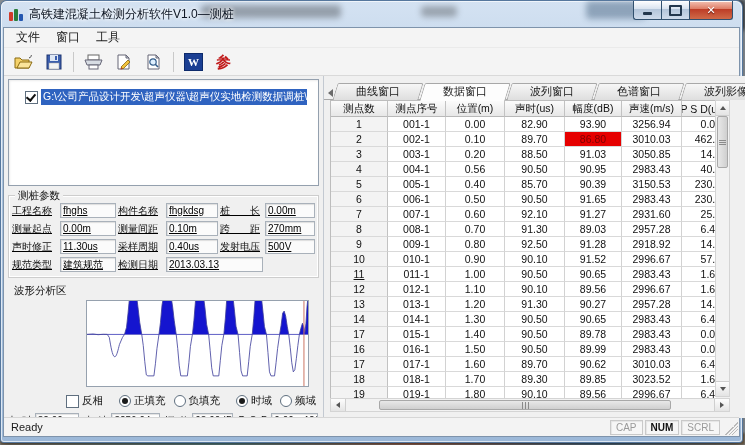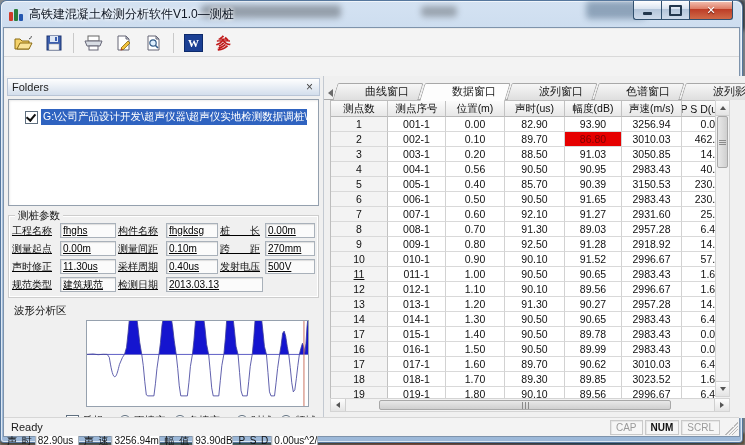--- a/index.html
+++ b/index.html
@@ -94,21 +94,21 @@
   .r-label{margin-right:2px;letter-spacing:1px;}
   .r-value{height:13px;background:#fff;border:1px solid #a9b1ba;box-shadow:inset 1px 1px 1px rgba(0,0,0,.12);
      padding:0 2px;display:flex;align-items:center;overflow:hidden;margin-right:5px;}
 
   
   .right-panel{flex:1;position:relative;background:#f0f0f0;}
   .tabbar{position:relative;display:flex;align-items:flex-end;height:24px;padding:0 20px 0 4px;}
   .tabbar::after{content:"";position:absolute;left:0;right:0;bottom:0;height:1px;background:#a8a8a8;}
   .tab-scroll-left{align-self:flex-end;margin:0 2px 3px 0;width:0;height:0;
      border-top:4px solid transparent;border-bottom:4px solid transparent;border-right:5px solid #6a6a6a;}
-  .tab{position:relative;height:17px;min-width:62px;padding:0 12px;display:flex;align-items:center;justify-content:flex-end;
+  .tab{position:relative;height:17px;min-width:62px;padding:0 12px;display:flex;align-items:center;justify-content:center;
      font-size:11px;color:#1a1a1a;z-index:1;}
   .tab::before{content:"";position:absolute;inset:0;transform:skewX(-17deg);
      background:linear-gradient(#f6f6f6,#dedede);border:1px solid #a8a8a8;border-bottom:none;border-radius:2px 2px 0 0;}
   .tab.active{z-index:3;}
   .tab.active::before{background:#fdfdfd;bottom:-1px;}
   .tab span{position:relative;z-index:1;}
 
   .table-zone{position:absolute;top:24px;left:6px;right:0;bottom:2px;background:#f0f0f0;}
   .grid{position:absolute;left:0;top:0;width:385px;height:297px;overflow:hidden;border-left:1px solid #bdbdbd;border-top:1px solid #bdbdbd;background:#fff;}
   .trow{display:flex;height:15px;}
@@ -174,20 +174,25 @@
       <div class="wbtn max">
           <span class="glyph-max"></span>
         </div>
       <div class="wbtn close">
           <span class="glyph-close">✕</span>
         </div>
     </div>
   </div>
 
   <div class="window-body">
+    <div class="menubar" id="menubar">
+        <span class="menu-item">文件</span>
+        <span class="menu-item">窗口</span>
+        <span class="menu-item">工具</span>
+      </div>
 
     <div class="toolbar">
       <div class="tbtn">
         <svg width="19" height="16" viewBox="0 0 19 16">
           <path d="M1 14 L1 4 L6 4 L8 6 L15 6 L15 14 Z" fill="#f5d26a" stroke="#8a6a10" stroke-width="1"></path>
           <path d="M3 14 L6 8 L18 8 L15 14 Z" fill="#fae49a" stroke="#8a6a10" stroke-width="1"></path>
           <path d="M15 4 C17 3 18 2 17 1" fill="none" stroke="#444" stroke-width="1"></path>
         </svg>
       </div>
       <div class="tbtn">
@@ -227,24 +232,20 @@
         <span class="word-badge">W</span>
       </div>
       <div class="tbtn">
         <span class="param-glyph">参</span>
       </div>
     </div>
 
     <div class="client">
 
       <div class="left-panel">
-        <div class="folders-caption">
-          <span>Folders</span>
-          <span class="pane-close">×</span>
-        </div>
         <div class="folders-list">
           <div class="folder-item">
             <span class="cbx checked"></span>
             <span class="folder-path" id="folder-path" style="background: rgb(47, 99, 192);">G:\公司产品设计开发\超声仪器\超声仪实地检测数据调桩\qd\qd03\qd03-a...</span>
           </div>
         </div>
 
         <div class="groupbox">
           <span class="gb-title">测桩参数</span>
           <div class="pgrid" id="param-grid">

